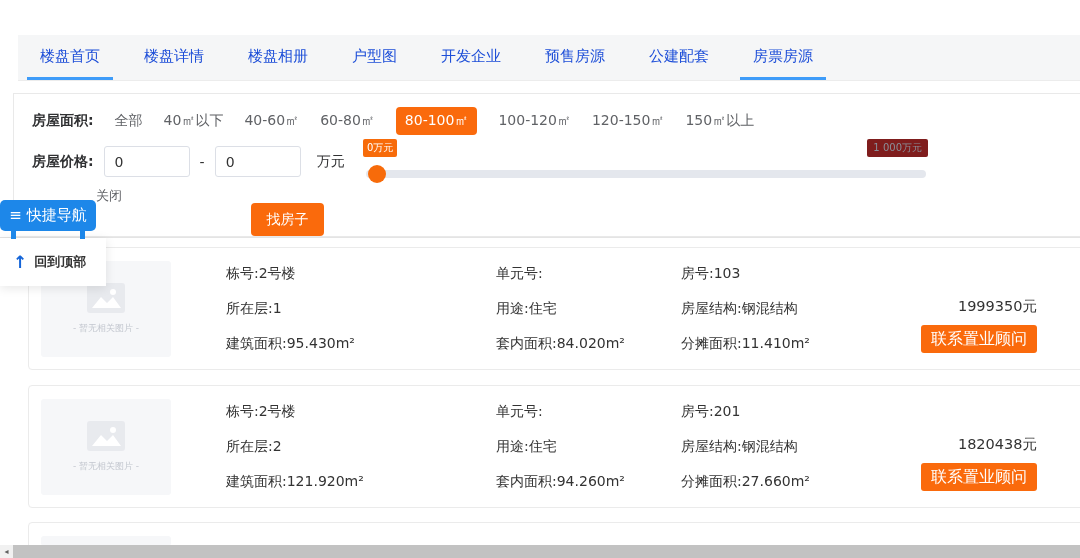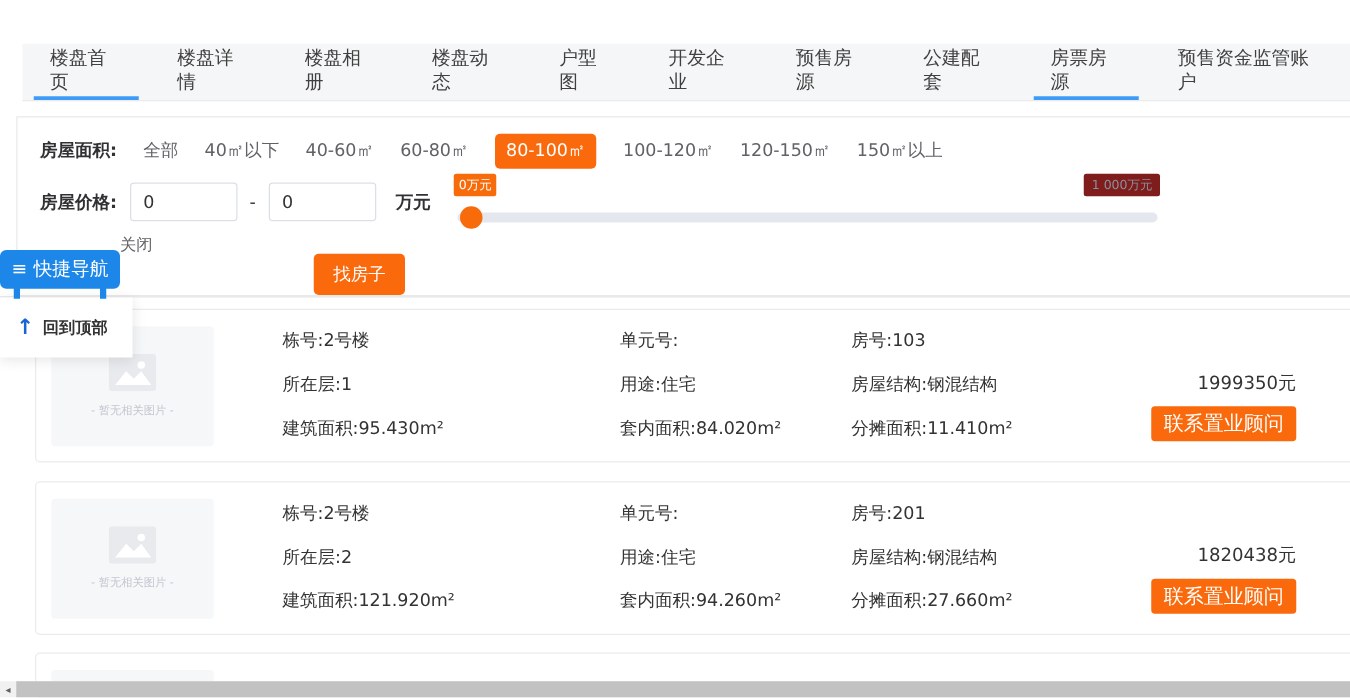--- a/index.html
+++ b/index.html
@@ -15,22 +15,23 @@
   
   .nav {
     position: absolute; left: 18px; right: 0; top: 35px; height: 46px;
     background: #f5f6f7;
     display: flex; align-items: stretch;
     border-bottom: 1px solid #ececec;
   }
   .tab {
     display: flex; align-items: center;
     padding: 0 13px; margin: 0 9px;
-    font-size: 15px; color: #404040; cursor: pointer;
+    font-size: 15px; color: #1d4ed8; cursor: pointer;
     border-bottom: 3px solid transparent;
+    text-align: right;
   }
   .tab.active { border-bottom-color: #3e9cf9; }
 
   
   .filter-panel {
     position: absolute; left: 13px; right: -6px; top: 93px; height: 144px;
     background: #fff; border: 1px solid #e9e9e9;
   }
   .area-row {
     position: absolute; left: 18px; top: 13px;
@@ -49,21 +50,21 @@
     font-size: 14px;
   }
   .price-input {
     width: 86px; height: 31px;
     border: 1px solid #dcdfe6; border-radius: 3px;
     padding: 0 10px; font-size: 14px; color: #333;
     font-family: "DejaVu Sans", "Liberation Sans", sans-serif;
     outline: none;
   }
   .price-sep { color: #333; }
-  .price-unit { font-weight: bold; color: #303133; margin-left: 6px; }
+  .price-unit { font-weight: normal; color: #303133; margin-left: 6px; }
 
   .slider {
     position: absolute; left: 352px; top: 76px;
     width: 560px; height: 8px;
     background: #e4e7ed; border-radius: 4px;
   }
   .slider-handle {
     position: absolute; left: 2px; top: -5px;
     width: 18px; height: 18px; border-radius: 50%;
     background: #f76b0a; cursor: pointer;
@@ -187,27 +188,25 @@
     background: #c2c2c2; cursor: pointer;
   }
 </style>
 </head>
 <body>
 
 <div class="nav">
   <div class="tab active">楼盘首页</div>
   <div class="tab">楼盘详情</div>
   <div class="tab">楼盘相册</div>
-  <div class="tab">楼盘动态</div>
   <div class="tab">户型图</div>
   <div class="tab">开发企业</div>
   <div class="tab">预售房源</div>
   <div class="tab">公建配套</div>
   <div class="tab active">房票房源</div>
-  <div class="tab">预售资金监管账户</div>
 </div>
 
 <div class="filter-panel">
 
   <div class="area-row">
     <span class="filter-label">房屋面积:</span>
     <span class="area-opt">全部</span>
     <span class="area-opt">40㎡以下</span>
     <span class="area-opt">40-60㎡</span>
     <span class="area-opt">60-80㎡</span>

